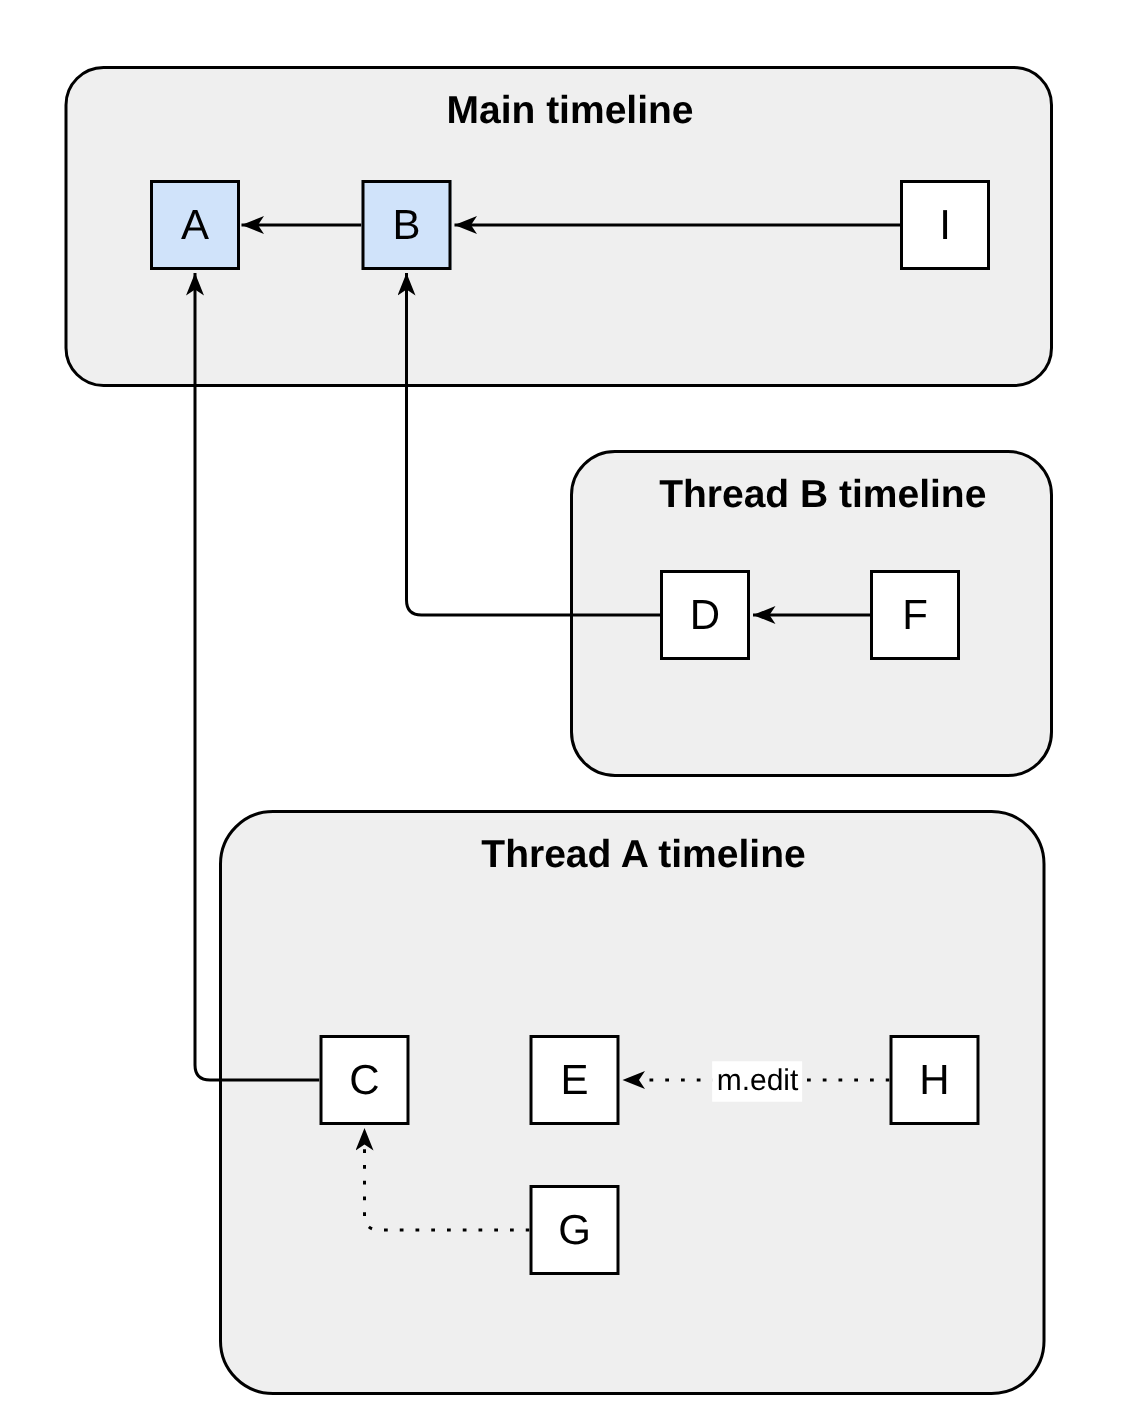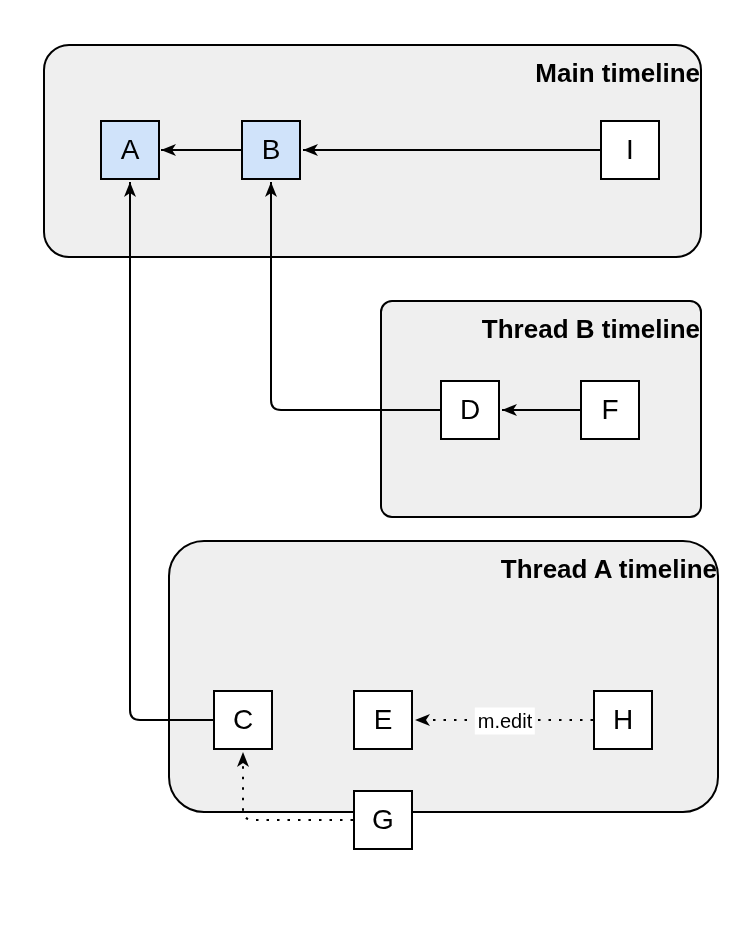--- a/index.html
+++ b/index.html
@@ -15,26 +15,26 @@
     position:relative;width:756px;height:942px;background:#ffffff;
     font-family:"Liberation Sans","DejaVu Sans",sans-serif;color:var(--text);
     overflow:hidden;
   }
   .container{
     position:absolute;box-sizing:border-box;
     background:var(--container-fill);
     border:2px solid var(--stroke);
   }
   .container-title{
-    text-align:right;font-weight:bold;font-size:26px;line-height:30px;
+    text-align:center;font-weight:bold;font-size:26px;line-height:30px;
     padding-top:12px;color:var(--text);margin-left:15px;
   }
   .c-main{left:43px;top:44px;width:659px;height:214px;border-radius:26px;}
-  .c-thread-b{left:380px;top:300px;width:322px;height:218px;border-radius:12px;}
-  .c-thread-a{left:168px;top:540px;width:551px;height:273px;border-radius:36px;}
+  .c-thread-b{left:380px;top:300px;width:322px;height:218px;border-radius:30px;}
+  .c-thread-a{left:146px;top:540px;width:551px;height:390px;border-radius:36px;}
   .edges{position:absolute;left:0;top:0;pointer-events:none;}
   .edge{fill:none;stroke:var(--stroke);stroke-width:2px;}
   .edge.dotted{stroke-dasharray:2.5 8;}
   .node{
     position:absolute;box-sizing:border-box;width:60px;height:60px;
     background:var(--node-fill);border:2px solid var(--stroke);
     display:flex;align-items:center;justify-content:center;
     font-size:28px;line-height:28px;color:var(--text);
   }
   .node.accent{background:var(--accent-node-fill);}

